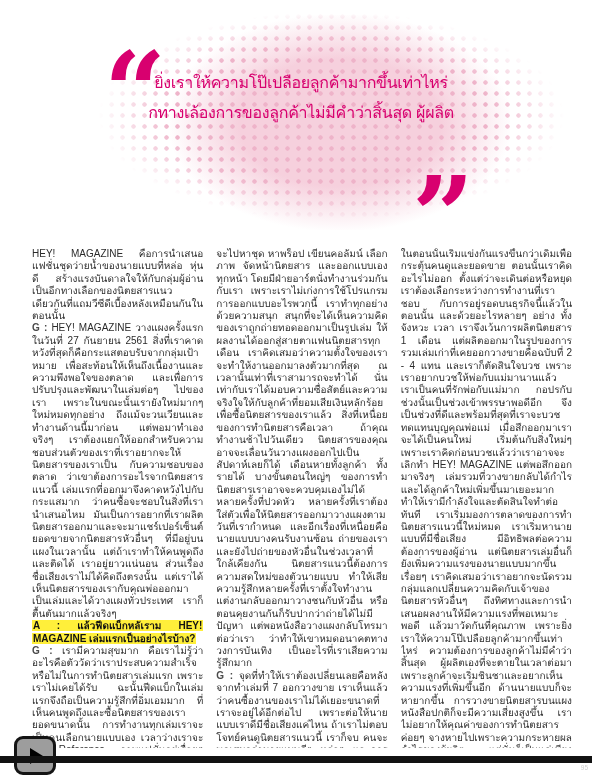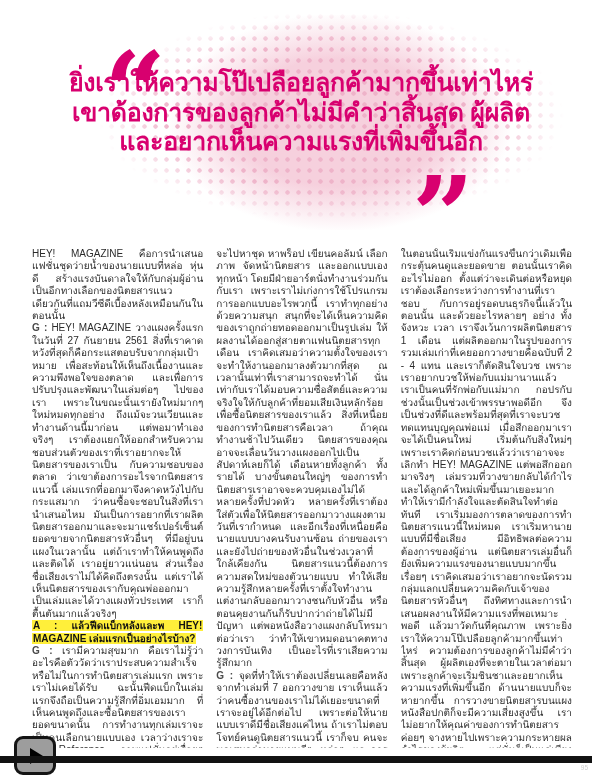--- a/index.html
+++ b/index.html
@@ -30,21 +30,21 @@
   
   .quote-mark{
     position:absolute;color:var(--accent);
     font-family:"DejaVu Serif","Liberation Serif",serif;font-weight:bold;
     font-size:108px;line-height:0;pointer-events:none;
   }
   .quote-open{left:104px;top:92px;}
   .quote-close{left:412px;top:216px;}
   .quote-block{
     position:absolute;left:37px;right:35px;top:68px;text-align:center;
-    color:var(--accent);font-weight:bold;font-size:25px;line-height:29.5px;
+    color:var(--accent);font-weight:normal;font-size:16px;line-height:29.5px;
     letter-spacing:-0.3px;
   }
   
   .columns{
     position:absolute;left:32px;top:248px;width:540px;height:500px;
     display:flex;gap:13px;
   }
   .col{flex:1 1 0;min-width:0;overflow:hidden;}
   .col p{
     margin:0;font-size:10px;line-height:12.4px;text-align:justify;
@@ -83,29 +83,28 @@
   <div class="halftone">
     <div class="blob"></div>
     <div class="dots"></div>
   </div>
 
   <div class="quote-mark quote-open">“</div>
   <div class="quote-mark quote-close">”</div>
 
   <div class="quote-block">
     <div>ยิ่งเราให้ความโป๊เปลือยลูกค้ามากขึ้นเท่าไหร่</div>
-    <div>เขาด้องการของลูกค้าไม่มีคำว่าสิ้นสุด ผู้ผลิต</div>
-    <div>และอยากเห็นความแรงที่เพิ่มขึ้นอีก</div>
+    <div>กทางเล้องการของลูกค้าไม่มีคำว่าสิ้นสุด ผู้ผลิต</div>
   </div>
 
   <div class="columns">
     <div class="col">
         <p>HEY! MAGAZINE คือการนำเสนอแฟชั่นชุดว่ายน้ำของนายแบบที่หล่อ หุ่นดี สร้างแรงบันดาลใจให้กับกลุ่มผู้อ่าน เป็นอีกทางเลือกของนิตยสารแนวเดียวกันที่แถมวีซีดีเบื้องหลังเหมือนกันในตอนนั้น</p>
         <p><b>G :</b> HEY! MAGAZINE วางแผงครั้งแรกในวันที่ 27 กันยายน 2561 สิ่งที่เราคาดหวังที่สุดก็คือกระแสตอบรับจากกลุ่มเป้าหมาย เพื่อสะท้อนให้เห็นถึงเนื้องานและความพึงพอใจของตลาด และเพื่อการปรับปรุงและพัฒนาในเล่มต่อๆ ไปของเรา เพราะในขณะนั้นเรายังใหม่มากๆ ใหม่หมดทุกอย่าง ถึงแม้จะวนเวียนและทำงานด้านนี้มาก่อน แต่พอมาทำเองจริงๆ เราต้องแยกให้ออกสำหรับความชอบส่วนตัวของเราที่เราอยากจะให้นิตยสารของเราเป็น กับความชอบของตลาด ว่าเขาต้องการอะไรจากนิตยสารแนวนี้ เล่มแรกที่ออกมาจึงคาดหวังไปกับกระแสมาก ว่าคนซื้อจะชอบในสิ่งที่เรานำเสนอไหม มันเป็นการอยากที่เราผลิตนิตยสารออกมาและจะมาแชร์เปอร์เซ็นต์ยอดขายจากนิตยสารหัวอื่นๆ ที่มีอยู่บนแผงในเวลานั้น แต่ถ้าเราทำให้คนพูดถึงและติดได้ เราอยู่ยาวแน่นอน ส่วนเรื่องชื่อเสียงเราไม่ได้คิดถึงตรงนั้น แต่เราได้เห็นนิตยสารของเรากับคุณพ่อออกมาเป็นเล่มและได้วางแผงทั่วประเทศ เราก็ตื้นตันมากแล้วจริงๆ</p>
-        <p class="q"><span>A : แล้วฟีดแบ็กหลังและพ HEY! MAGAZINE เล่มแรกเป็นอย่างไรบ้าง?</span></p>
+        <p class="q"><span>A : แล้วฟีดแบ็กหลัเราม HEY! MAGAZINE เล่มแรกเป็นอย่างไรบ้าง?</span></p>
         <p><b>G :</b> เรามีความสุขมาก คือเราไม่รู้ว่าอะไรคือตัววัดว่าเราประสบความสำเร็จหรือไม่ในการทำนิตยสารเล่มแรก เพราะเราไม่เคยได้รับ ฉะนั้นฟีดแบ็กในเล่มแรกจึงถือเป็นความรู้สึกที่อิ่มเอมมาก ที่เห็นคนพูดถึงและซื้อนิตยสารของเรายอดขนาดนั้น การทำงานทุกเล่มเราจะเป็นคนเลือกนายแบบเอง เวลาว่างเราจะหา Reference ภาพแฟชั่นอยู่เรื่อยๆ พอได้นายแบบมาเราก็จะดูว่าเขาควรจะถ่ายแบบออกมาลักษณะไหน มุมไหนที่เขาดูดี เราจะมีคอนเซปต์ทุกเล่ม เราว่ามันน่าสนใจมากกว่าแค่การจับนายแบบมาใส่กางเกงว่ายน้ำแล้วถ่ายออกมาโดยไม่มีที่มาที่ไป เราต้องการให้แฟนนิตยสารของเราได้สัมผัสเรื่องราวที่เราวางเอาไว้ผ่านตัวของนายแบบ จากนั้นเราก็</p>
       </div>
     <div class="col">
         <p>จะไปหาชุด หาพร็อป เขียนคอลัมน์ เลือกภาพ จัดหน้านิตยสาร และออกแบบเองทุกหน้า โดยมีฝ่ายอาร์ตนั่งทำงานร่วมกันกับเรา เพราะเราไม่เก่งการใช้โปรแกรมการออกแบบอะไรพวกนี้ เราทำทุกอย่างด้วยความสนุก สนุกที่จะได้เห็นความคิดของเราถูกถ่ายทอดออกมาเป็นรูปเล่ม ให้ผลงานได้ออกสู่สายตาแฟนนิตยสารทุกเดือน เราคิดเสมอว่าความตั้งใจของเราจะทำให้งานออกมาลงตัวมากที่สุด ณ เวลานั้นเท่าที่เราสามารถจะทำได้ นั่นเท่ากับเราได้มอบความซื่อสัตย์และความจริงใจให้กับลูกค้าที่ยอมเสียเงินหลักร้อยเพื่อซื้อนิตยสารของเราแล้ว สิ่งที่เหนื่อยของการทำนิตยสารคือเวลา ถ้าคุณทำงานช้าไปวันเดียว นิตยสารของคุณอาจจะเลื่อนวันวางแผงออกไปเป็นสัปดาห์เลยก็ได้ เดือนหายทั้งลูกค้า ทั้งรายได้ บางขั้นตอนใหญ่ๆ ของการทำนิตยสารเราอาจจะควบคุมเองไม่ได้ หลายครั้งที่ปวดหัว หลายครั้งที่เราต้องใส่ตัวเพื่อให้นิตยสารออกมาวางแผงตามวันที่เรากำหนด และอีกเรื่องที่เหนื่อยคือนายแบบบางคนรับงานซ้อน ถ่ายของเราและยังไปถ่ายของหัวอื่นในช่วงเวลาที่ใกล้เคียงกัน นิตยสารแนวนี้ต้องการความสดใหม่ของตัวนายแบบ ทำให้เสียความรู้สึกหลายครั้งที่เราตั้งใจทำงาน แต่งานกลับออกมาวางชนกับหัวอื่น หรือตอนคุยงานกันก็รับปากว่าถ่ายได้ไม่มีปัญหา แต่พอหนังสือวางแผงกลับโทรมาต่อว่าเรา ว่าทำให้เขาหมดอนาคตทางวงการบันเทิง เป็นอะไรที่เราเสียความรู้สึกมาก</p>
         <p><b>G :</b> จุดที่ทำให้เราต้องเปลี่ยนเลยคือหลังจากทำเล่มที่ 7 ออกวางขาย เราเห็นแล้วว่าคนซื้องานของเราไม่ได้เยอะขนาดที่เราจะอยู่ได้อีกต่อไป เพราะต่อให้นายแบบเราดีมีชื่อเสียงแค่ไหน ถ้าเราไม่ตอบโจทย์คนดูนิตยสารแนวนี้ เราก็จบ คนจะพูดเสมอว่านายแบบดีๆ หล่อๆ และการถ่ายแฟชั่นแบบเรา เขาสามารถหาดูได้ตามนิตยสารแฟชั่นชั้นนำต่างๆ อยู่แล้ว เราต้องการดูอะไรที่มันมากกว่า เซ็กซี่กว่า เราประสบภาวะขาดทุน เพราะหัวนิตยสารแนวเดียวกันบนแผง</p>
       </div>
     <div class="col">
         <p>ในตอนนั้นเริ่มแข่งกันแรงขึ้นกว่าเดิมเพื่อกระตุ้นคนดูและยอดขาย ตอนนั้นเราคิดอะไรไม่ออก ตั้งแต่ว่าจะเดินต่อหรือหยุด เราต้องเลือกระหว่างการทำงานที่เราชอบ กับการอยู่รอดบนธุรกิจนี้แล้วในตอนนั้น และด้วยอะไรหลายๆ อย่าง ทั้งจังหวะ เวลา เราจึงเว้นการผลิตนิตยสาร 1 เดือน แต่ผลิตออกมาในรูปของการรวมเล่มเก่าที่เคยออกวางขายคือฉบับที่ 2 - 4 แทน และเราก็ตัดสินใจบวช เพราะเราอยากบวชให้พ่อกับแม่มานานแล้ว เราเป็นคนที่รักพ่อกับแม่มาก กอปรกับช่วงนั้นเป็นช่วงเข้าพรรษาพอดีอีก จึงเป็นช่วงที่ดีและพร้อมที่สุดที่เราจะบวชทดแทนบุญคุณพ่อแม่ เมื่อสึกออกมาเราจะได้เป็นคนใหม่ เริ่มต้นกับสิ่งใหม่ๆ เพราะเราคิดก่อนบวชแล้วว่าเราอาจจะเลิกทำ HEY! MAGAZINE แต่พอสึกออกมาจริงๆ เล่มรวมที่วางขายกลับได้กำไรและได้ลูกค้าใหม่เพิ่มขึ้นมาเยอะมาก ทำให้เรามีกำลังใจและตัดสินใจทำต่อทันที เราเริ่มมองการตลาดของการทำนิตยสารแนวนี้ใหม่หมด เราเริ่มหานายแบบที่มีชื่อเสียง มีอิทธิพลต่อความต้องการของผู้อ่าน แต่นิตยสารเล่มอื่นก็ยังเพิ่มความแรงของนายแบบมากขึ้นเรื่อยๆ เราคิดเสมอว่าเราอยากจะนัดรวมกลุ่มแลกเปลี่ยนความคิดกับเจ้าของนิตยสารหัวอื่นๆ ถึงทิศทางและการนำเสนอผลงานให้มีความแรงที่พอเหมาะพอดี แล้วมาวัดกันที่คุณภาพ เพราะยิ่งเราให้ความโป๊เปลือยลูกค้ามากขึ้นเท่าไหร่ ความต้องการของลูกค้าไม่มีคำว่าสิ้นสุด ผู้ผลิตเองที่จะตายในเวลาต่อมา เพราะลูกค้าจะเริ่มชินชาและอยากเห็นความแรงที่เพิ่มขึ้นอีก ด้านนายแบบก็จะหายากขึ้น การวางขายนิตยสารบนแผงหนังสือปกติก็จะมีความเสี่ยงสูงขึ้น เราไม่อยากให้คุณค่าของการทำนิตยสารค่อยๆ จางหายไปเพราะความกระหายผลกำไรของผู้ผลิต แต่นั่นก็เป็นแค่เพียงความคิด เพราะทุกเจ้าพยายามกระตุ้นด้วยยอดขายของตัวเองด้วยการเพิ่มความแรงของนายแบบ</p>
         <p class="q"><span>A : กอล์ฟมีวิธีรักษาสมดุลระหว่างการทำงานแฟชั่น เน้นศิลปะ กับงานขายภาพโป๊เปลือยอย่างไร?</span></p>
         <p><b>G :</b> ความสมดุลของเราก็คือการใส่ความเป็นตัวเราลงไปในงานของเราเอง ในเวลานั้นที่ HEY! MAGAZINE มีการเปลี่ยนแปลง เรายอมรับว่ามันคือการเปลี่ยนแปลงเพื่อความอยู่รอด เมื่อเราทำธุรกิจเราจะเรียนรู้ทิศทางของตลาด แนวโน้มของผู้บริโภค</p>

